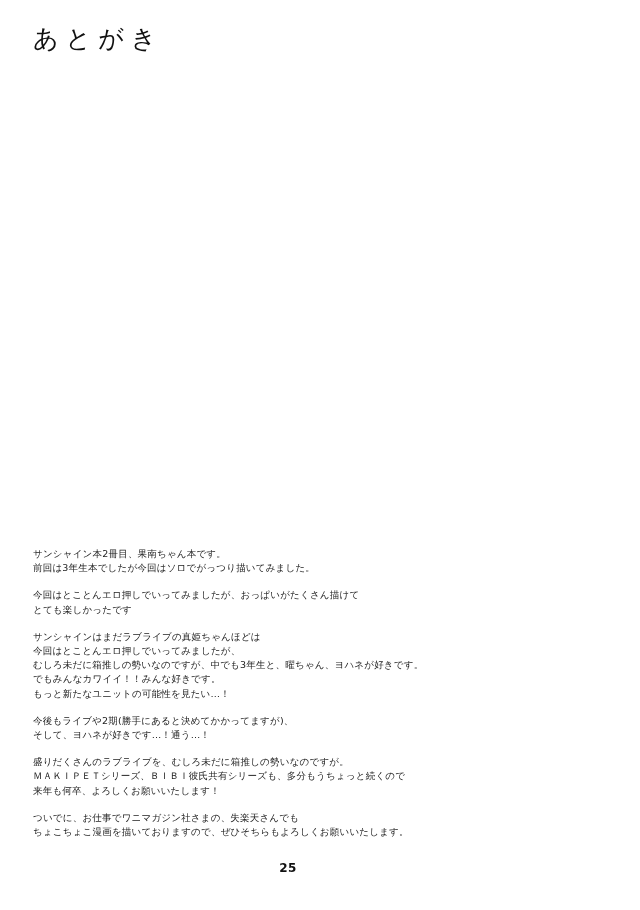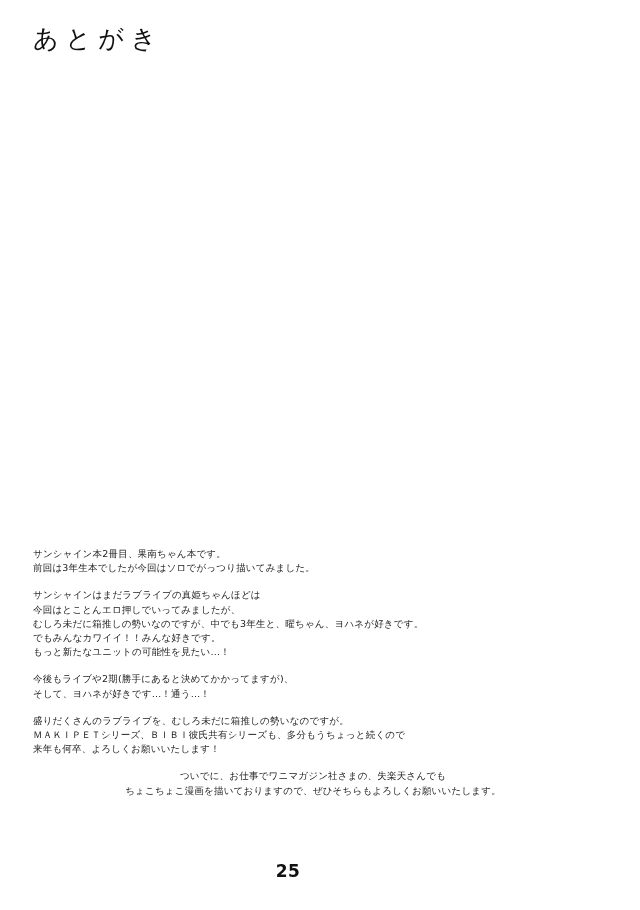--- a/index.html
+++ b/index.html
@@ -40,52 +40,55 @@
     font-size: 9.5px;
     line-height: 14.2px;
     color: #222222;
     letter-spacing: 0.2px;
   }
   .para {
     margin: 0 0 13px 0;
   }
   .para:last-child {
     margin-bottom: 0;
-    text-align: center;
   }
   .line {
     display: block;
     white-space: nowrap;
   }
   .page-number {
     position: absolute;
     left: 0;
     right: 0;
     top: 861px;
     text-align: center;
-    font-size: 17px;
+    font-size: 12px;
     font-weight: bold;
     color: #111111;
     letter-spacing: 0.5px;
   }
 </style>
 </head>
 <body>
 
 <div class="page">
 
   <div class="afterword-title">あとがき</div>
 
   <div class="body-text">
 
     <div class="para">
       <span class="line">サンシャイン本2冊目、果南ちゃん本です。</span>
       <span class="line">前回は3年生本でしたが今回はソロでがっつり描いてみました。</span>
     </div>
 
+    <div class="para">
+      <span class="line">今回はとことんエロ押しでいってみましたが、おっぱいがたくさん描けて</span>
+      <span class="line">とても楽しかったです</span>
+    </div>
 
     <div class="para">
       <span class="line">サンシャインはまだラブライブの真姫ちゃんほどは</span>
       <span class="line">今回はとことんエロ押しでいってみましたが、</span>
       <span class="line">むしろ未だに箱推しの勢いなのですが、中でも3年生と、曜ちゃん、ヨハネが好きです。</span>
       <span class="line">でもみんなカワイイ！！みんな好きです。</span>
       <span class="line">もっと新たなユニットの可能性を見たい…！</span>
     </div>
 
     <div class="para">

